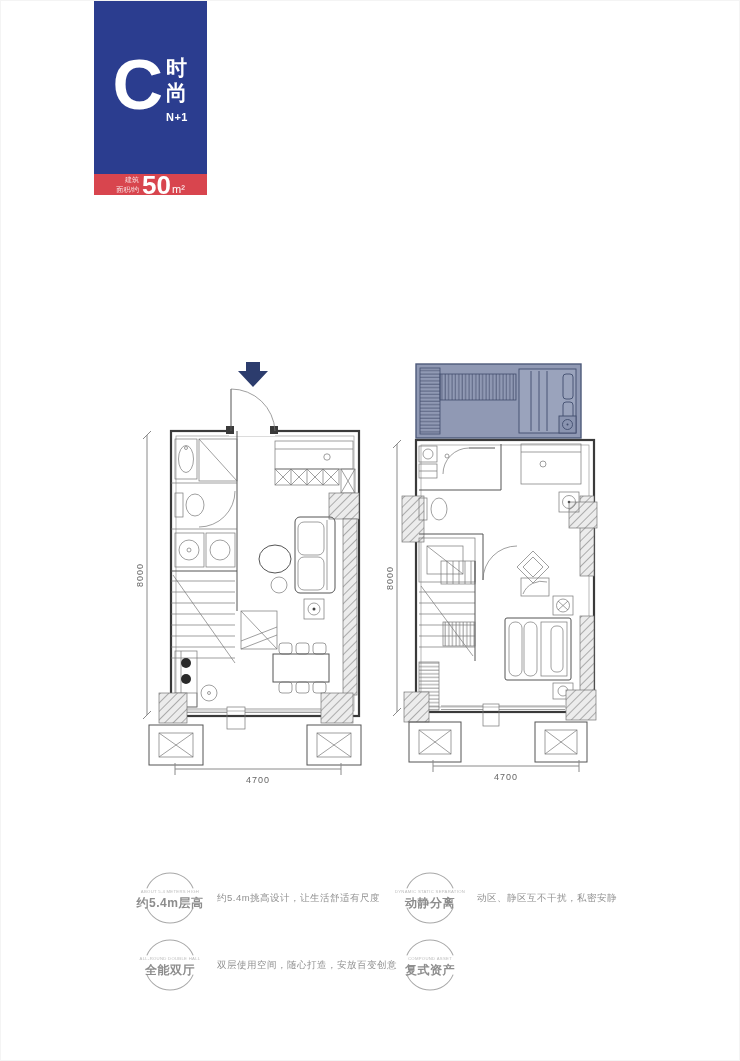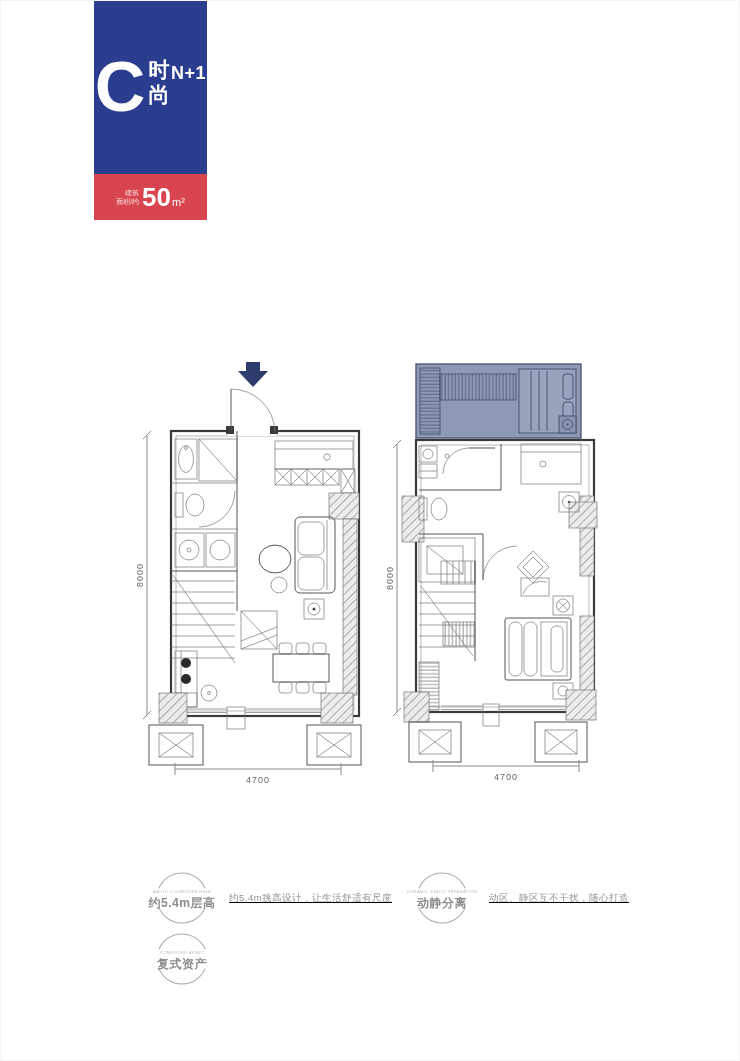--- a/index.html
+++ b/index.html
@@ -5,45 +5,45 @@
   html,body {margin:0; padding:0; background:#fff;}
   .page {position:relative; width:740px; height:1061px; background:#fff; overflow:hidden;
          font-family:"Liberation Sans", sans-serif; box-sizing:border-box; border:1px solid #f4f4f4;}
 
   
   .badge {position:absolute; left:93px; top:0; width:113px;}
   .badge-blue {height:173px; background:var(--blue,#2b3d8f); color:#fff;
                display:flex; align-items:center; justify-content:center;}
   .badge-row {display:flex; align-items:flex-start;}
   .badge-letter {font-size:70px; font-weight:bold; line-height:0.95;}
-  .badge-right {display:flex; flex-direction:row; margin-left:3px; margin-top:4px;}
+  .badge-right {display:flex; flex-direction:column; margin-left:3px; margin-top:4px;}
   .badge-name {font-size:21px; font-weight:bold; width:1.08em; word-break:break-all; line-height:1.18;}
-  .badge-sub {font-size:18px; font-weight:bold; margin-top:5px; letter-spacing:.5px;}
-  .badge-red {height:46px; background:var(--red,#d8454e); color:#fff;
+  .badge-sub {font-size:11px; font-weight:bold; margin-top:5px; letter-spacing:.5px;}
+  .badge-red {height:21px; background:var(--red,#d8454e); color:#fff;
               display:flex; align-items:center; justify-content:center;}
   .area-label {display:flex; flex-direction:column; font-size:7px; line-height:1.3;
                opacity:.85; margin-right:3px; text-align:right;}
   .area-value {font-size:26px; font-weight:bold; line-height:1;}
   .area-unit {font-size:11px; margin-top:9px; margin-left:1px;text-align:right;}
 
   
   .plan-left  {position:absolute; left:128px; top:358px; width:250px; height:430px;}
   .plan-right {position:absolute; left:382px; top:355px; width:245px; height:430px;}
   svg .w   {fill:none; stroke:#3a3a3a; stroke-width:2.2;}
   svg .wi  {fill:none; stroke:#9a9a9a; stroke-width:.7;}
   svg .ln  {fill:none; stroke:#555; stroke-width:1;}
   svg .tn  {fill:none; stroke:#777; stroke-width:.7;}
   svg .dim {stroke:#8a8a8a; stroke-width:1; fill:none;}
   svg .dtx {fill:#666; font-size:9px; letter-spacing:1px;}
   svg .arrow {fill:var(--navy,#2c3c6d);}
   svg .bl  {fill:none; stroke:#414d6d; stroke-width:.9;}
 
   
-  .features {position:absolute; left:142px; top:870px; width:520px;
-             display:grid; grid-template-columns:260px 260px; row-gap:7px;text-decoration:underline;}
+  .features {position:absolute; left:130px; top:870px; width:520px;
+             display:grid; grid-template-columns:260px 260px; row-gap:13px;}
   .feature {display:flex; align-items:center;}
   .fcircle {width:78px; height:54px; flex:0 0 auto;}
   .farc {fill:none; stroke:#a8a8a8; stroke-width:1.1;}
   .fen {fill:#bdbdbd; font-size:4.4px; letter-spacing:.3px; text-anchor:middle;}
   .flabel {fill:#8d8d8d; font-size:12.5px; letter-spacing:.5px; text-anchor:middle; font-weight:bold;}
   .fdesc {margin-left:8px; font-size:9.5px; color:#909090; line-height:1.9;
           letter-spacing:.5px; white-space:nowrap;}
 </style>
 </head>
 <body>
@@ -410,25 +410,37 @@
     </div>
 
     <div class="feature">
       <svg class="fcircle" viewBox="0 0 74 56">
         <path class="farc" d="M13,18 A26,26 0 0 1 61,18"></path>
           <path class="farc" d="M13,38 A26,26 0 0 0 61,38"></path>
         <text class="fen" x="37" y="23">DYNAMIC STATIC SEPARATION</text>
         <text class="flabel" x="37" y="37.5">动静分离</text>
       </svg>
       <div class="fdesc">
-        <div>动区、静区互不干扰，随心打造</div>
+        <div>动区、静区互不干扰，私密安静</div>
           <div></div>
       </div>
     </div>
 
+    <div class="feature">
+      <svg class="fcircle" viewBox="0 0 74 56">
+        <path class="farc" d="M13,18 A26,26 0 0 1 61,18"></path>
+          <path class="farc" d="M13,38 A26,26 0 0 0 61,38"></path>
+        <text class="fen" x="37" y="23">ALL-ROUND DOUBLE HALL</text>
+        <text class="flabel" x="37" y="37.5">全能双厅</text>
+      </svg>
+      <div class="fdesc">
+        <div>双层使用空间，随心打造，安放百变创意</div>
+          <div></div>
+      </div>
+    </div>
 
     <div class="feature">
       <svg class="fcircle" viewBox="0 0 74 56">
         <path class="farc" d="M13,18 A26,26 0 0 1 61,18"></path>
           <path class="farc" d="M13,38 A26,26 0 0 0 61,38"></path>
         <text class="fen" x="37" y="23">COMPOUND ASSET</text>
         <text class="flabel" x="37" y="37.5">复式资产</text>
       </svg>
     </div>
 

